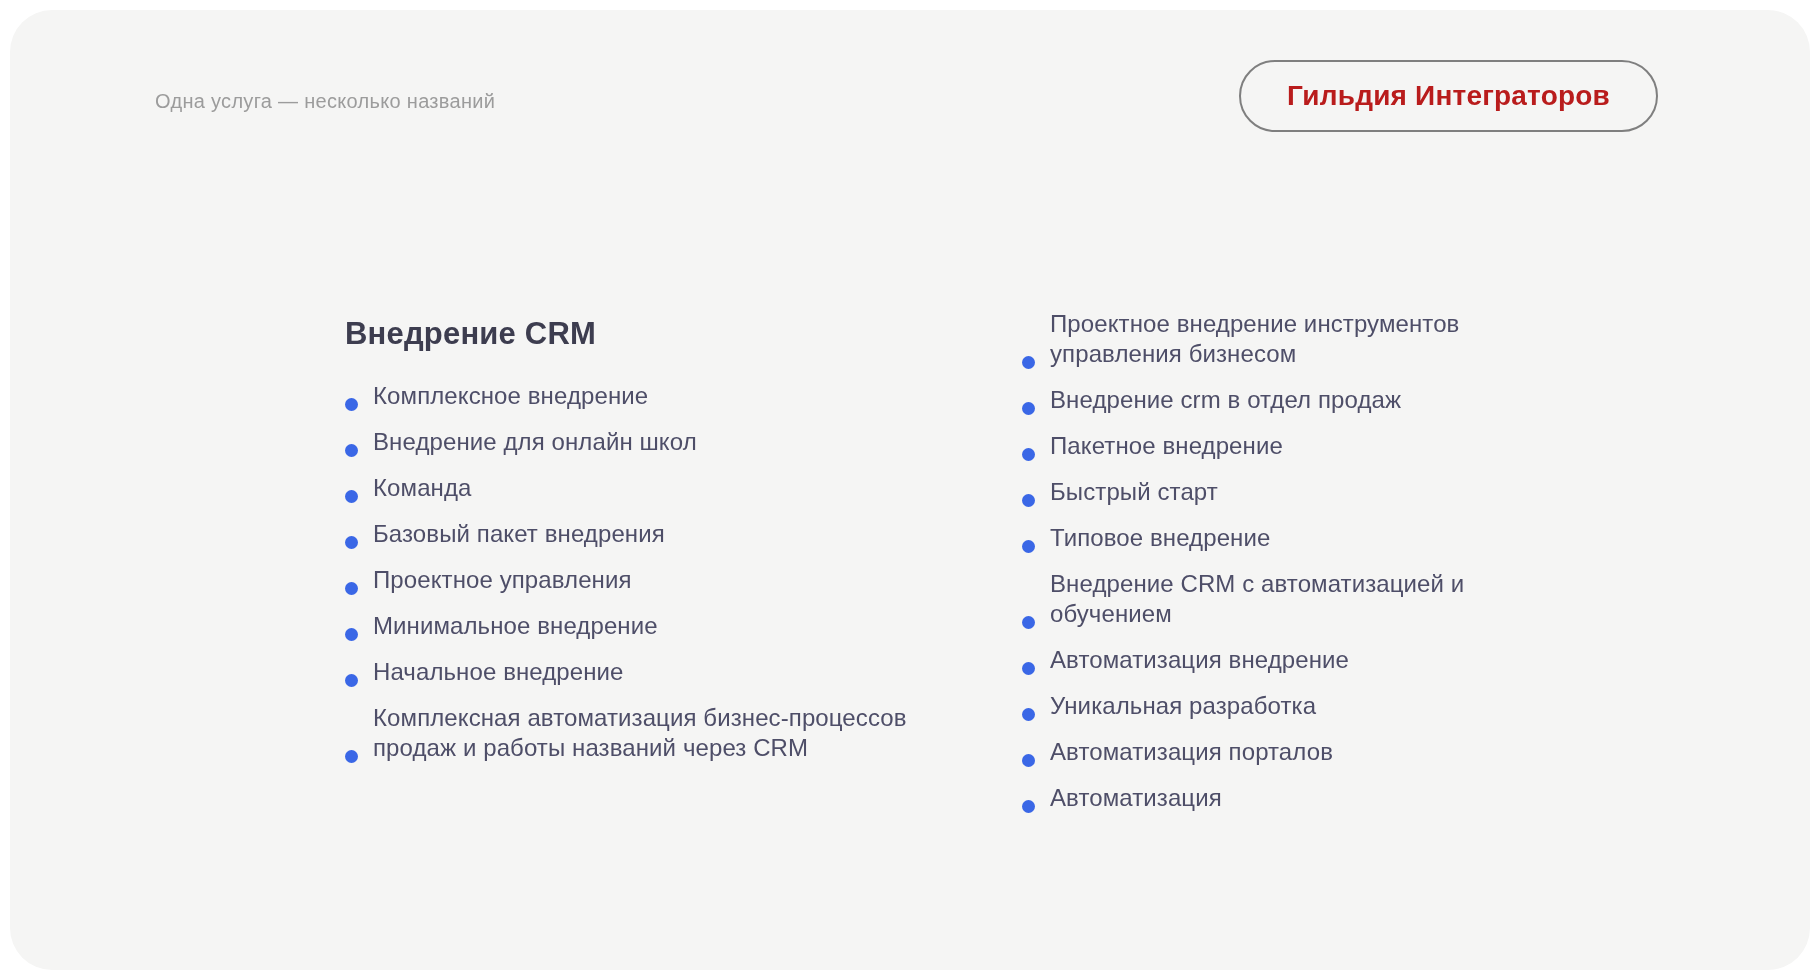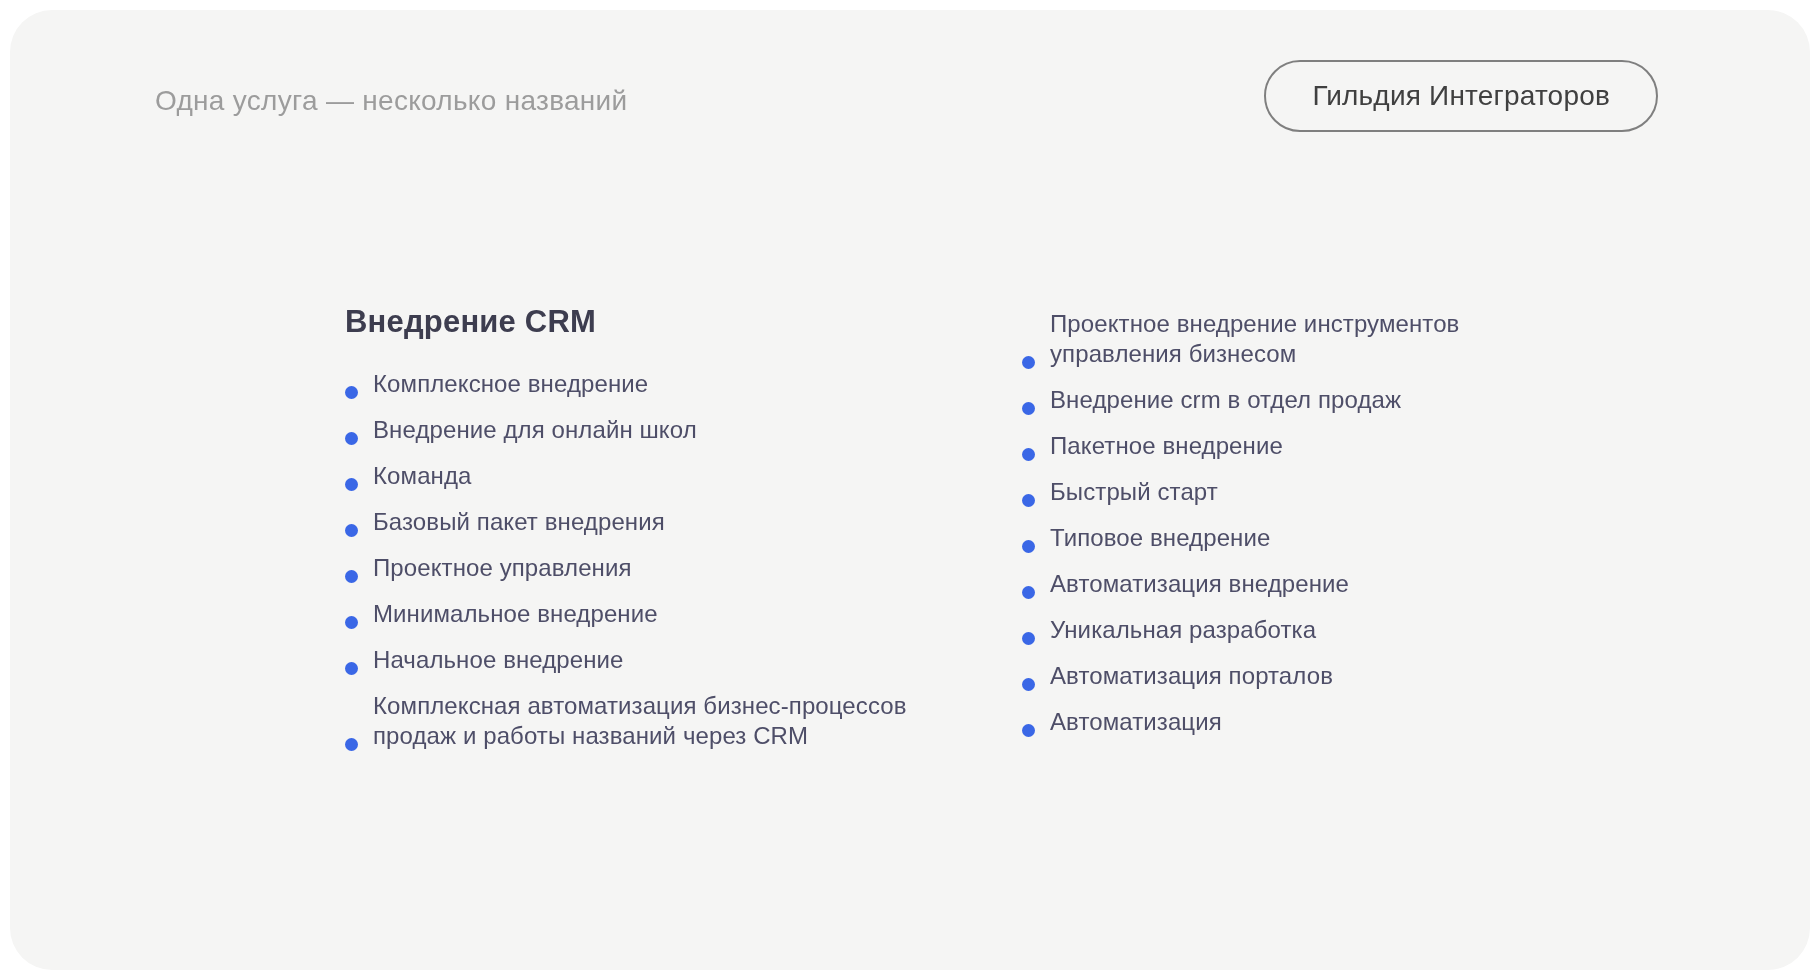--- a/index.html
+++ b/index.html
@@ -15,21 +15,21 @@
     position: absolute;
     left: 10px; top: 10px;
     width: 1800px; height: 960px;
     background: #f5f5f4;
     border-radius: 42px;
   }
   .page-title {
     position: absolute;
     left: 145px;
     top: 74px;
-    font-size: 28px;
+    font-size: 20px;
     line-height: 34px;
     color: #9c9c9c;
     letter-spacing: 0.3px;
   }
   .badge {
     position: absolute;
     top: 50px;
     right: 152px;
     height: 72px;
     padding: 0 46px;
@@ -37,33 +37,33 @@
     border-radius: 40px;
     display: flex;
     align-items: center;
     justify-content: center;
     background: transparent;
     box-sizing: border-box;
     cursor: pointer;
   }
   .badge-label {
     font-size: 28px;
-    font-weight: 400;
-    color: #404040;
+    font-weight: 700;
+    color: #b91c1c;
     letter-spacing: 0.2px;
     white-space: nowrap;
   }
   .col {
     position: absolute;
     top: 293px;
   }
   .col-left  { left: 335px; width: 600px; }
   .col-right { left: 1012px; width: 450px; }
   .heading {
-    margin: 0 0 28px 0;
+    margin: 12px 0 28px 0;
     font-size: 31px;
     line-height: 38px;
     font-weight: 700;
     color: #3d3d4f;
     letter-spacing: 0.2px;
   }
   .col-right .list { margin-top: 6px; }
   .list-item {
     display: flex;
     align-items: flex-end;
@@ -151,20 +151,24 @@
         <div class="list-item">
           <span class="bullet"></span>
           <span class="item-text">Быстрый старт</span>
         </div>
         <div class="list-item">
           <span class="bullet"></span>
           <span class="item-text">Типовое внедрение</span>
         </div>
         <div class="list-item">
           <span class="bullet"></span>
+          <span class="item-text">Внедрение CRM с автоматизацией и обучением</span>
+        </div>
+        <div class="list-item">
+          <span class="bullet"></span>
           <span class="item-text">Автоматизация внедрение</span>
         </div>
         <div class="list-item">
           <span class="bullet"></span>
           <span class="item-text">Уникальная разработка</span>
         </div>
         <div class="list-item">
           <span class="bullet"></span>
           <span class="item-text">Автоматизация порталов</span>
         </div>

